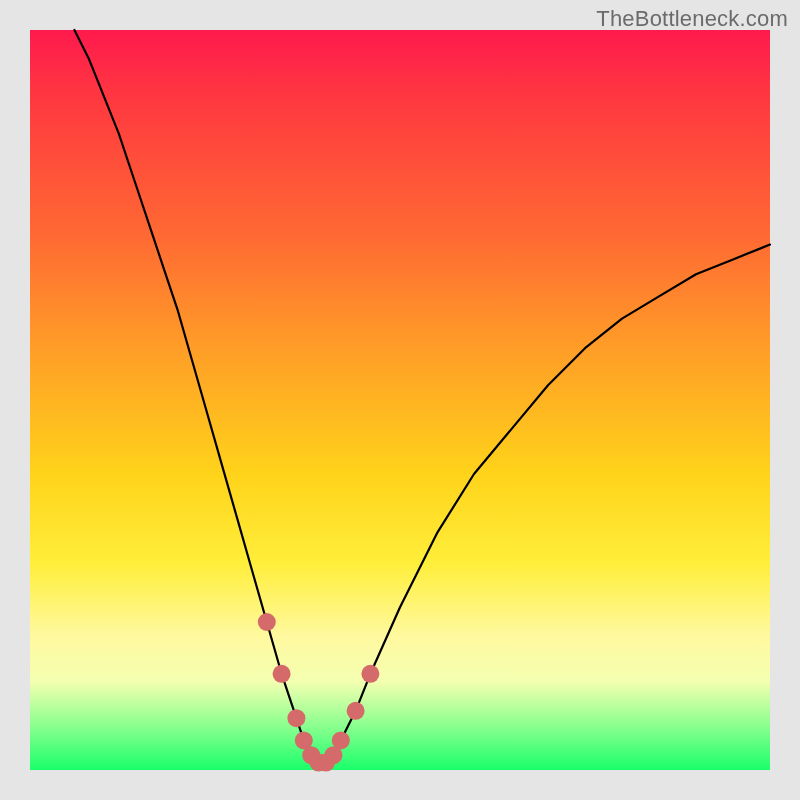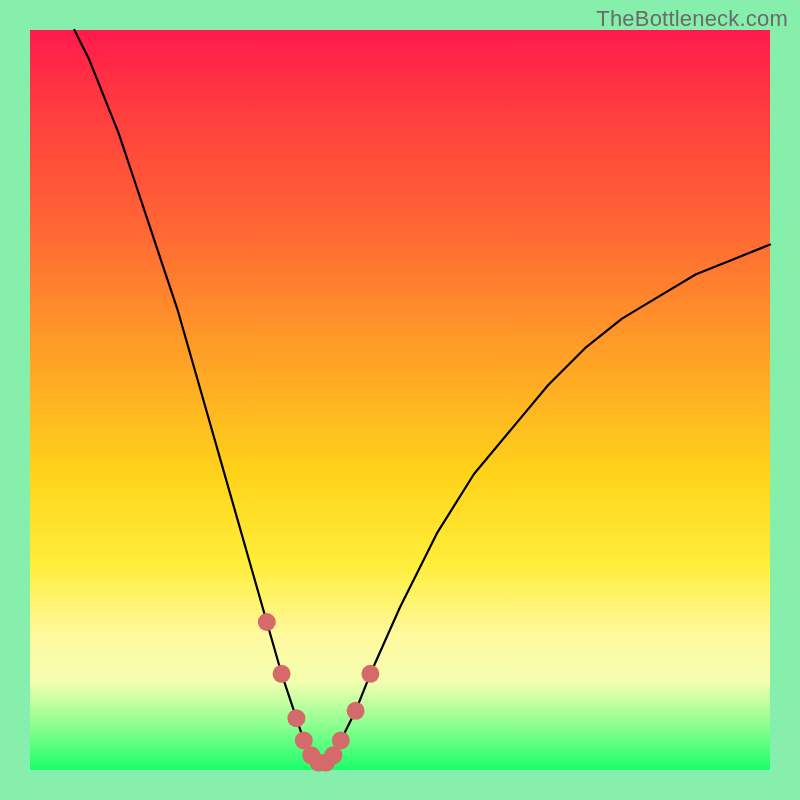--- a/index.html
+++ b/index.html
@@ -8,21 +8,21 @@
     width: 800px;
     height: 800px;
     background: #000;
     font-family: Arial, Helvetica, sans-serif;
     overflow: hidden;
   }
   .frame {
     position: relative;
     width: 800px;
     height: 800px;
-    background: #86efac;
+    background: #e5e5e5;
   }
   .plot-area {
     position: absolute;
     left: 30px;
     top: 30px;
     width: 740px;
     height: 740px;
     
     background: linear-gradient(
       to bottom,

